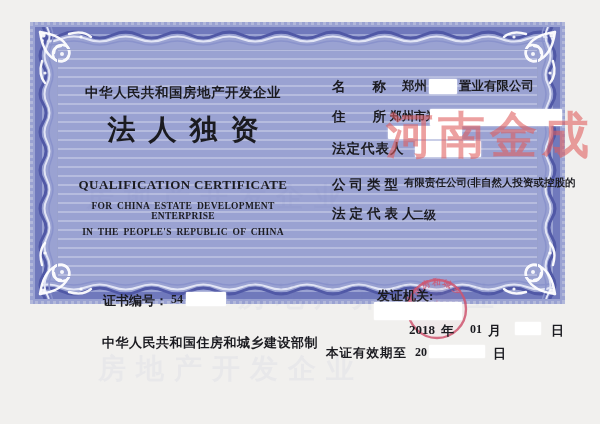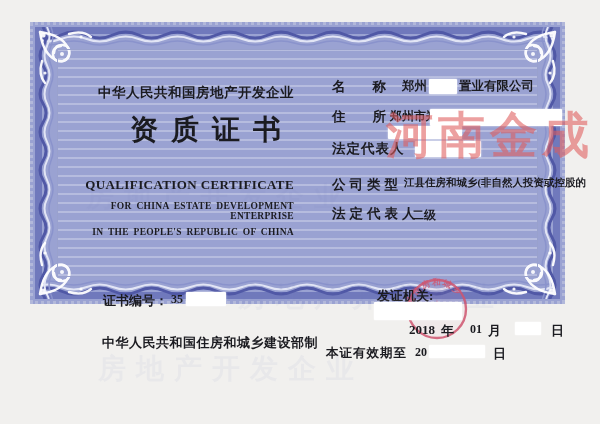--- a/index.html
+++ b/index.html
@@ -25,21 +25,21 @@
   .corner.bl{left:2px;bottom:2px;transform:scaleY(-1);}
   .corner.br{right:2px;bottom:2px;transform:scale(-1,-1);}
   .inner{position:absolute;left:24px;top:24px;right:24px;bottom:24px;
          background:linear-gradient(#ebedf5,#e7e9f1);
          border:1px solid #99a1cd;
          background-image:repeating-linear-gradient(0deg, rgba(255,255,255,.28) 0 2px, rgba(0,0,0,0) 2px 9px);}
   .ghost{position:absolute;color:#7b85bb;opacity:.07;font-weight:bold;white-space:nowrap;pointer-events:none;}
 
   
   .layer{position:absolute;left:0;top:0;width:600px;height:424px;z-index:3;}
-  .col-left{position:absolute;left:72px;top:84px;width:222px;text-align:right;}
+  .col-left{position:absolute;left:72px;top:84px;width:222px;text-align:center;}
   .country{font-size:13.5px;font-weight:bold;letter-spacing:.5px;margin-bottom:9px;}
   .big-title{font-size:28px;font-weight:bold;letter-spacing:13px;text-indent:13px;margin:4px 0 28px;}
   .en1{font-size:13px;font-weight:bold;letter-spacing:.4px;margin-bottom:8px;}
   .en2{font-size:9.5px;font-weight:bold;letter-spacing:.3px;word-spacing:2px;margin-bottom:6px;}
   .en3{font-size:9.5px;font-weight:bold;letter-spacing:.3px;word-spacing:2px;}
   .row{position:absolute;display:flex;align-items:flex-start;}
   .lbl{font-size:13.5px;font-weight:bold;white-space:nowrap;}
   .ls4{letter-spacing:4px;}
   .val{font-size:12.5px;font-weight:bold;white-space:nowrap;}
   .val-sm{font-size:10.5px;font-weight:bold;line-height:13px;white-space:nowrap;}
@@ -169,29 +169,29 @@
     <path d="M33 23.5 l2.4 7.4 7.8 0 -6.3 4.6 2.4 7.4 -6.3 -4.6 -6.3 4.6 2.4 -7.4 -6.3 -4.6 7.8 0 Z" fill="#cf5670" opacity="0.4"></path>
     <text font-size="8.5" fill="#cf5670" opacity="0.8" letter-spacing="1.5" font-weight="bold">
       <textPath href="#sealArc" startOffset="6%"><tspan>江县住房和城乡</tspan></textPath>
     </text>
   </svg>
 
   <div class="layer">
 
     <div class="col-left">
       <div class="country">中华人民共和国房地产开发企业</div>
-      <div class="big-title">资质证书</div>
+      <div class="big-title">法人独资</div>
       <div class="en1">QUALIFICATION CERTIFICATE</div>
       <div class="en2">FOR CHINA ESTATE DEVELOPMENT ENTERPRISE</div>
       <div class="en3">IN THE PEOPLE'S REPUBLIC OF CHINA</div>
     </div>
 
     <div class="row" style="left:103px;top:292px;align-items:flex-start;">
       <span class="lbl" style="font-size:13px;">证书编号：</span>
-      <span class="val" style="font-size:12px;margin-left:3px;">35</span>
+      <span class="val" style="font-size:12px;margin-left:3px;">54</span>
       <span class="wbox" style="width:40px;height:14px;margin-left:3px;"></span>
     </div>
 
     <div class="row" style="left:102px;top:334px;">
       <span class="lbl" style="font-size:13px;letter-spacing:.5px;">中华人民共和国住房和城乡建设部制</span>
     </div>
 
     <div class="row" style="left:332px;top:78px;">
       <span class="lbl" style="width:58px;margin-right:12px;">名　　称</span>
       <span class="val">郑州</span>
@@ -205,21 +205,21 @@
     </div>
 
     <div class="row" style="left:332px;top:140px;align-items:center;">
       <span class="lbl" style="letter-spacing:1px;">法定代表人</span>
       <span class="wbox" style="width:66px;height:16px;margin-left:10px;"></span>
     </div>
 
     <div class="row" style="left:332px;top:176px;">
       <span class="lbl ls4" style="width:72px;margin-right:0;">公司类型</span>
       <span>
-        <div class="val-sm">江县住房和城乡(非自然人投资或控股的</div>
+        <div class="val-sm">有限责任公司(非自然人投资或控股的</div>
       </span>
     </div>
 
     <div class="row" style="left:332px;top:205px;">
       <span class="lbl ls4" style="width:72px;margin-right:8px;">法定代表人</span>
       <span class="val" style="font-size:12px;margin-top:2px;">二级</span>
     </div>
 
     <div class="row" style="left:377px;top:287px;text-align:right;">
       <span class="lbl" style="font-size:13px;">发证机关:</span>

